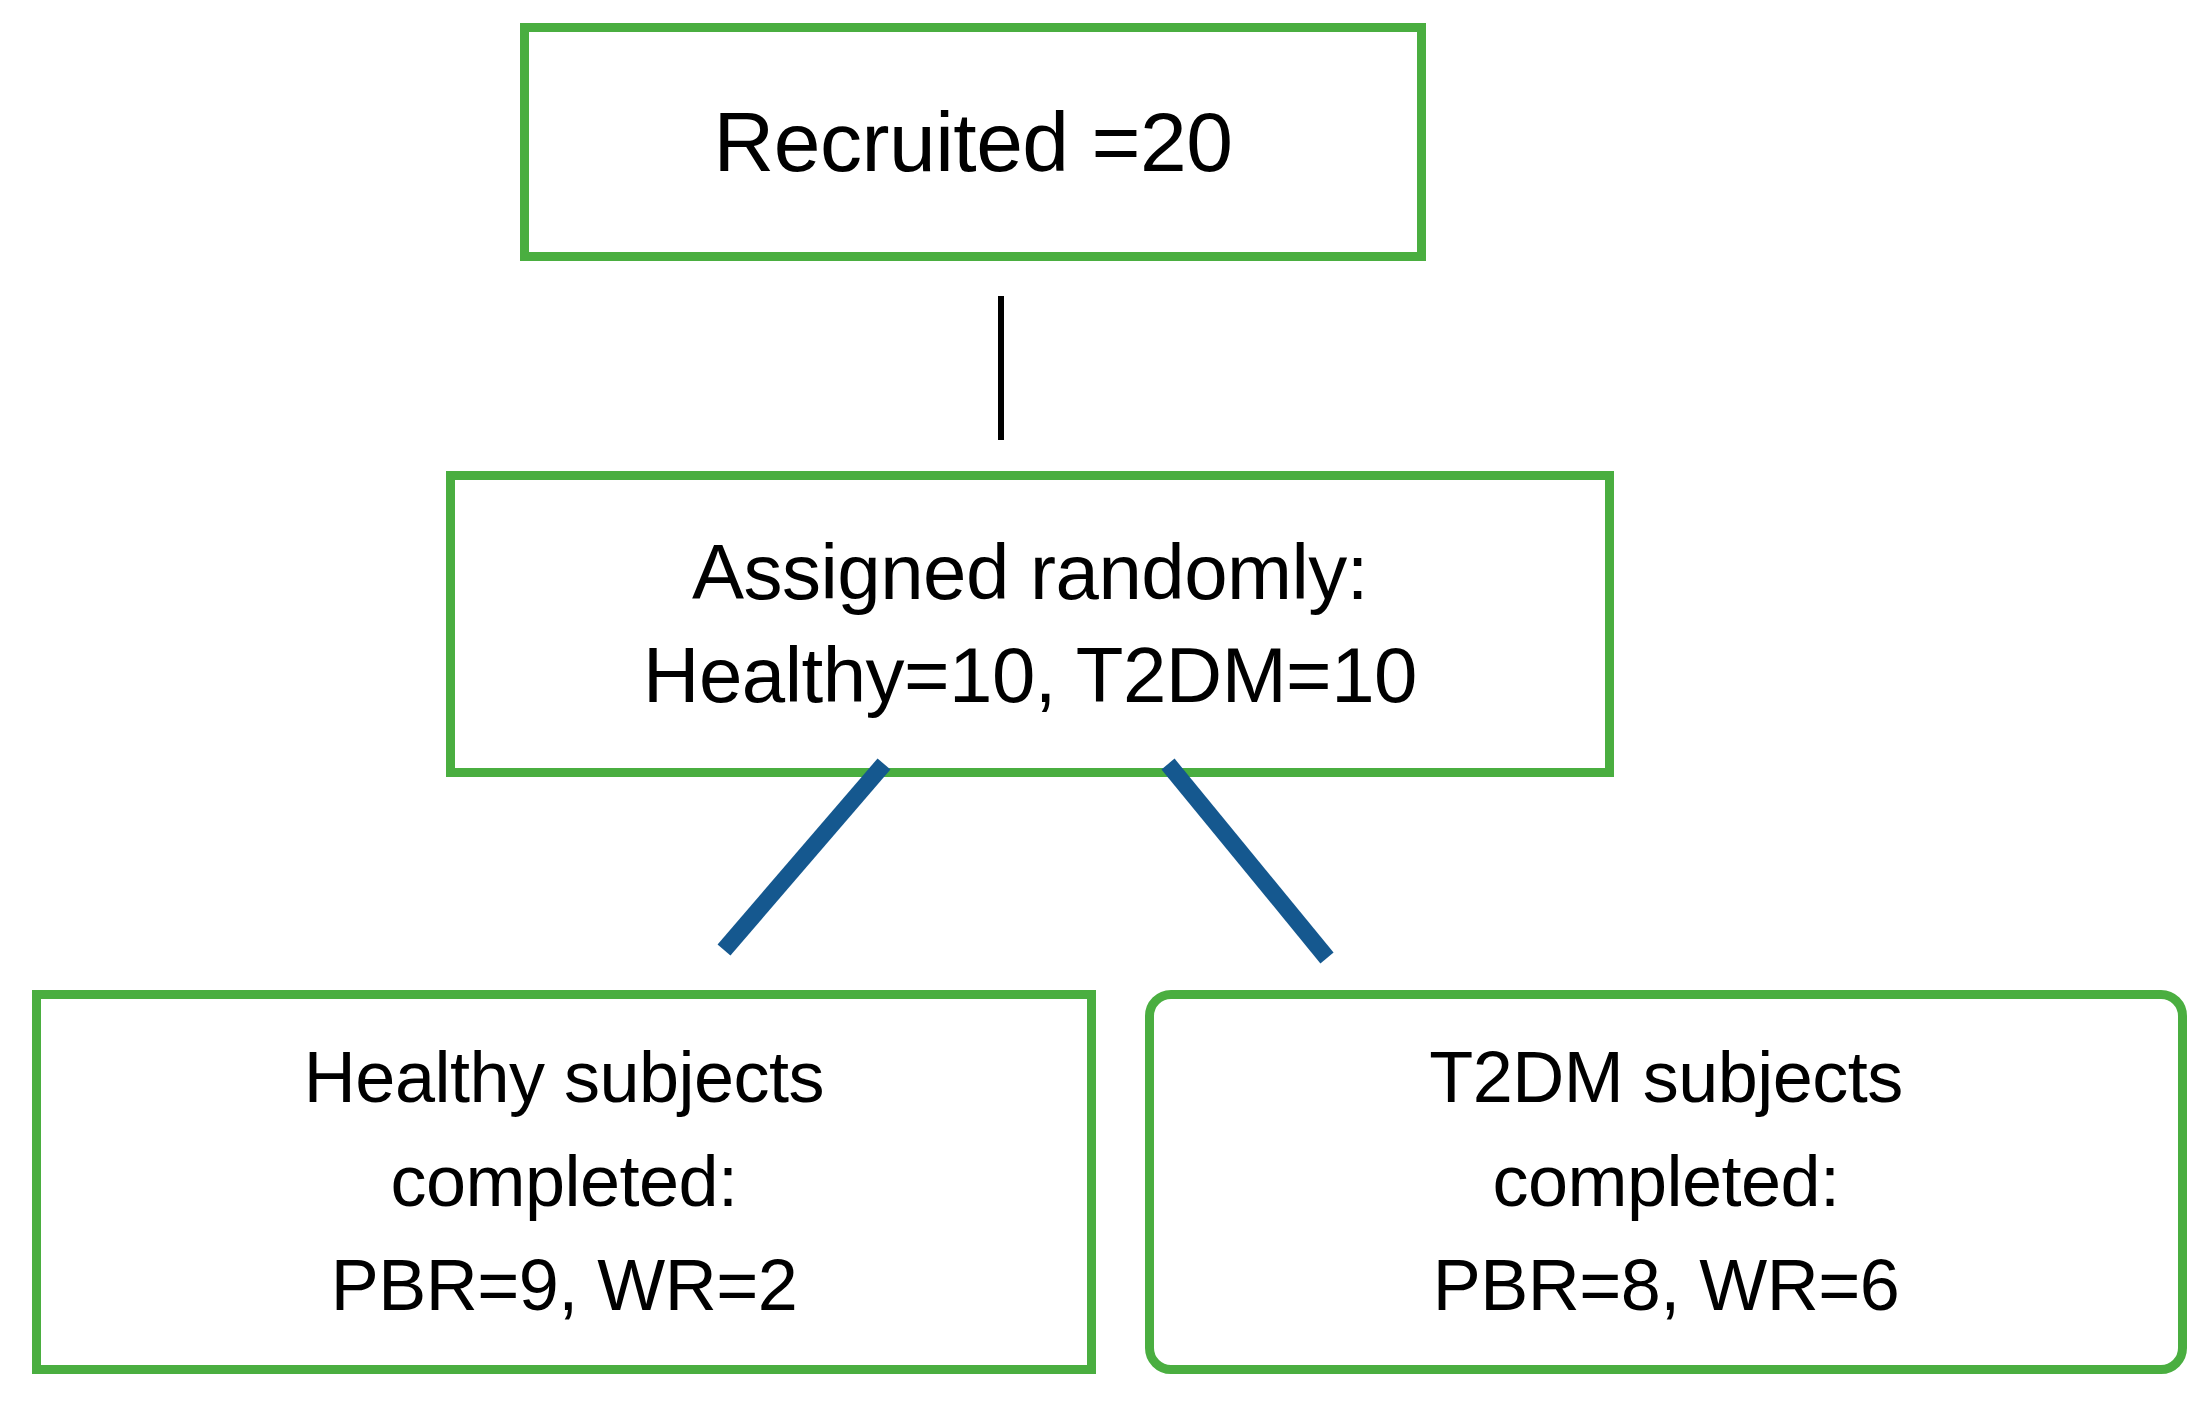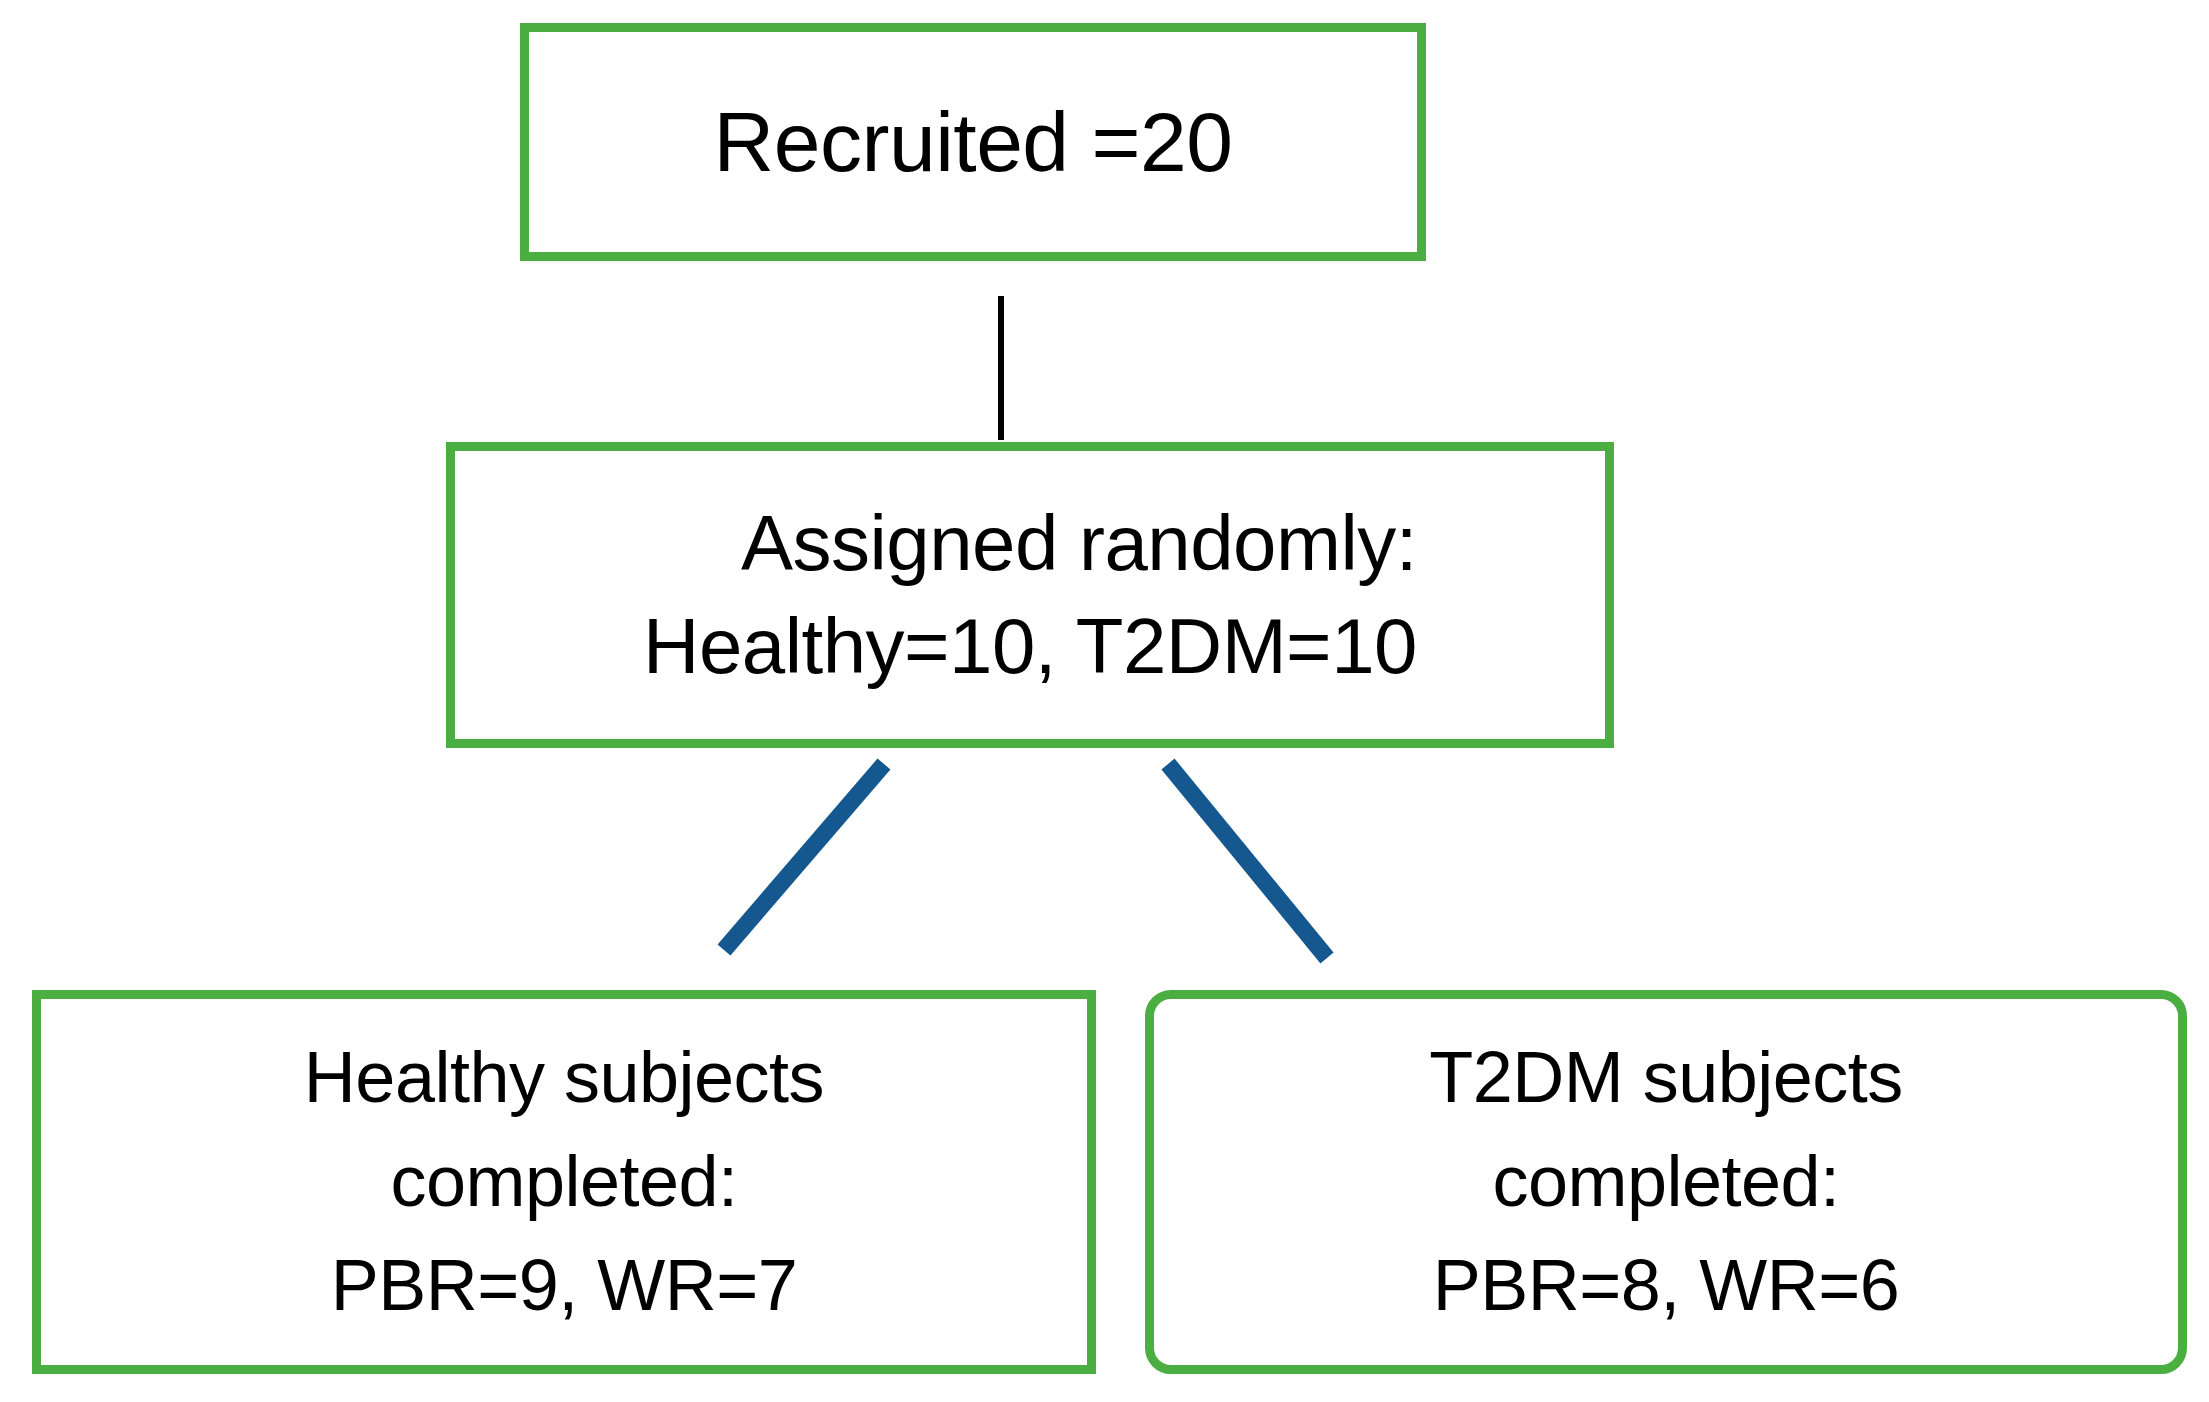--- a/index.html
+++ b/index.html
@@ -46,24 +46,23 @@
     height: 238px;
   }
   #box-recruited .box-text {
     font-size: 84px;
     line-height: 1.1;
   }
 
   
   #box-assigned {
     left: 446px;
-    top: 442px;
+    top: 471px;
     width: 1168px;
     height: 306px;
-    text-align: right;
   }
   #box-assigned .box-text {
     font-size: 78px;
     line-height: 1.32;
   }
 
   
   #box-healthy {
     left: 32px;
     top: 990px;
@@ -124,21 +123,21 @@
   </div>
 
   <svg class="diagonal-svg" viewBox="0 0 2209 1402">
     <line x1="884" y1="764" x2="724" y2="950" stroke="#15588F" stroke-width="17" stroke-linecap="butt"></line>
     <line x1="1168" y1="764" x2="1327" y2="958" stroke="#15588F" stroke-width="17" stroke-linecap="butt"></line>
   </svg>
 
   <div class="flow-box" id="box-healthy">
     <span class="box-text">Healthy subjects
 completed:
-PBR=9, WR=7</span>
+PBR=9, WR=2</span>
   </div>
 
   <div class="flow-box" id="box-t2dm">
     <span class="box-text">T2DM subjects
 completed:
 PBR=8, WR=6</span>
   </div>
 
 </div>
 

